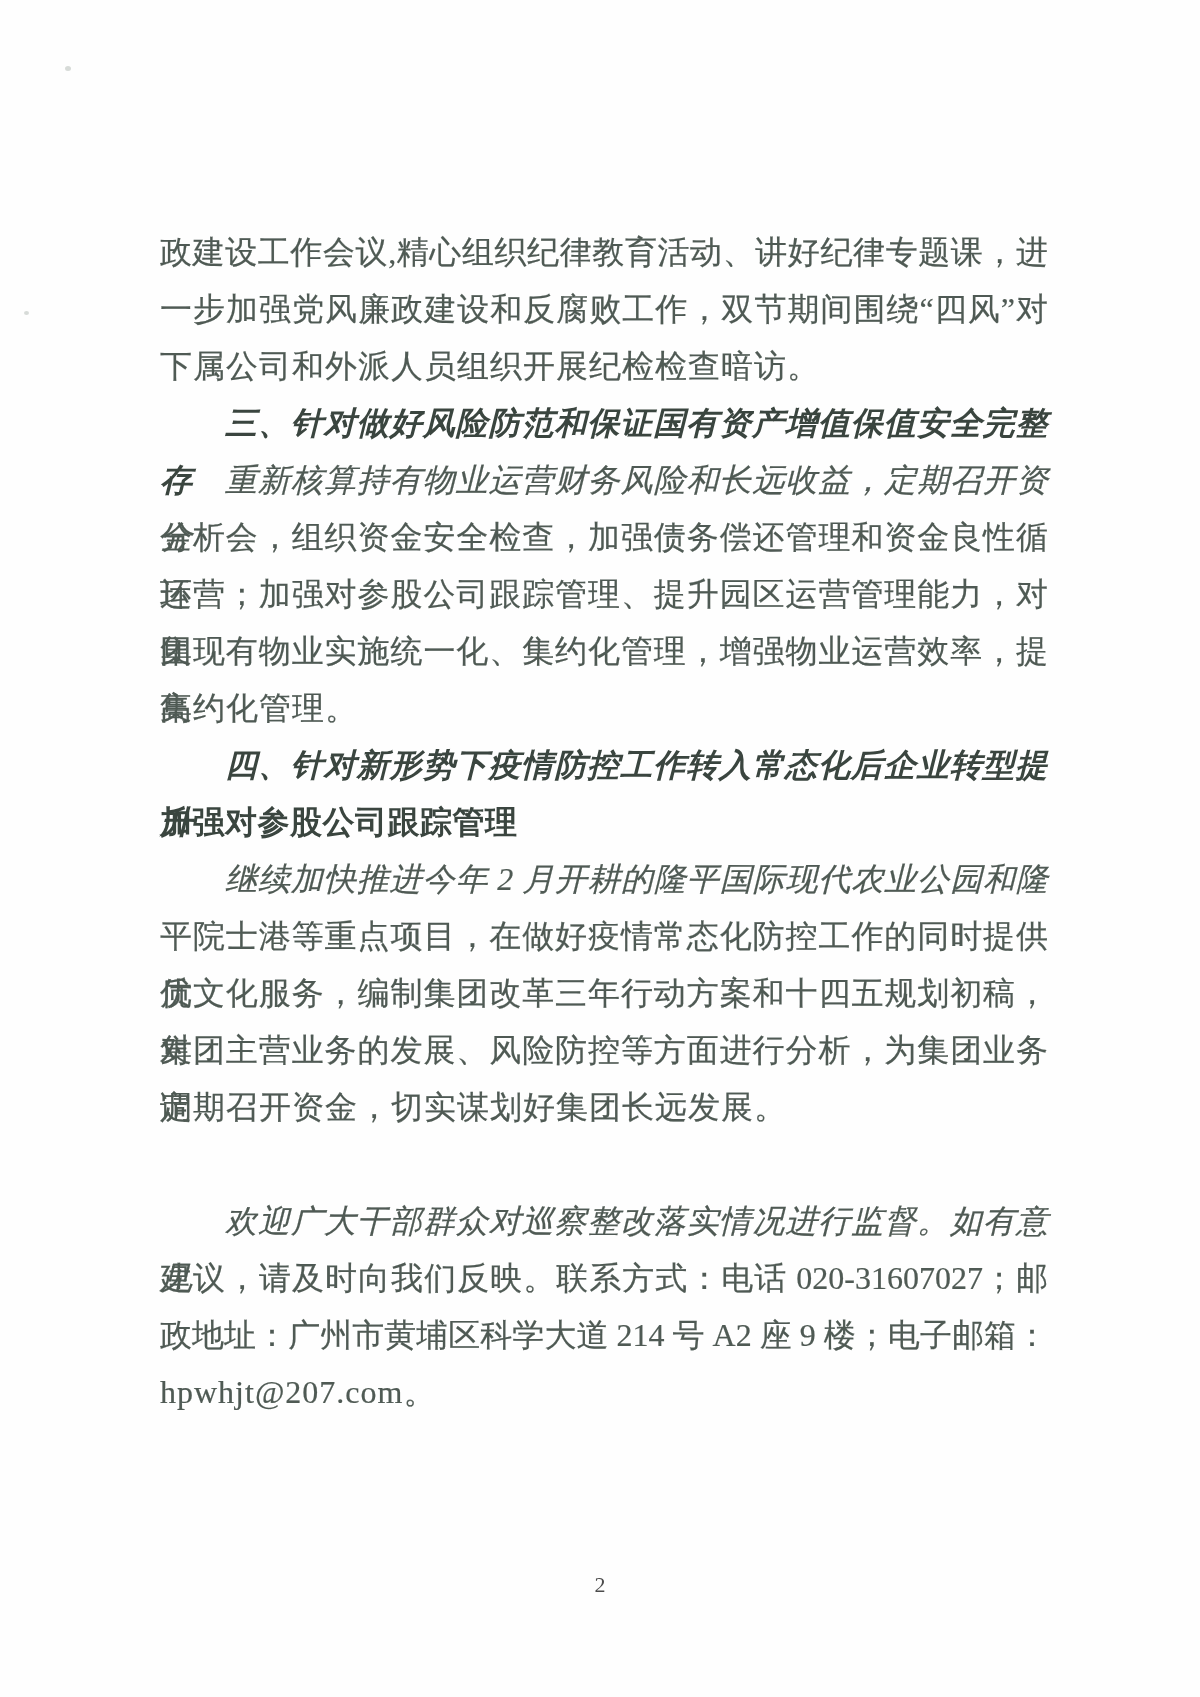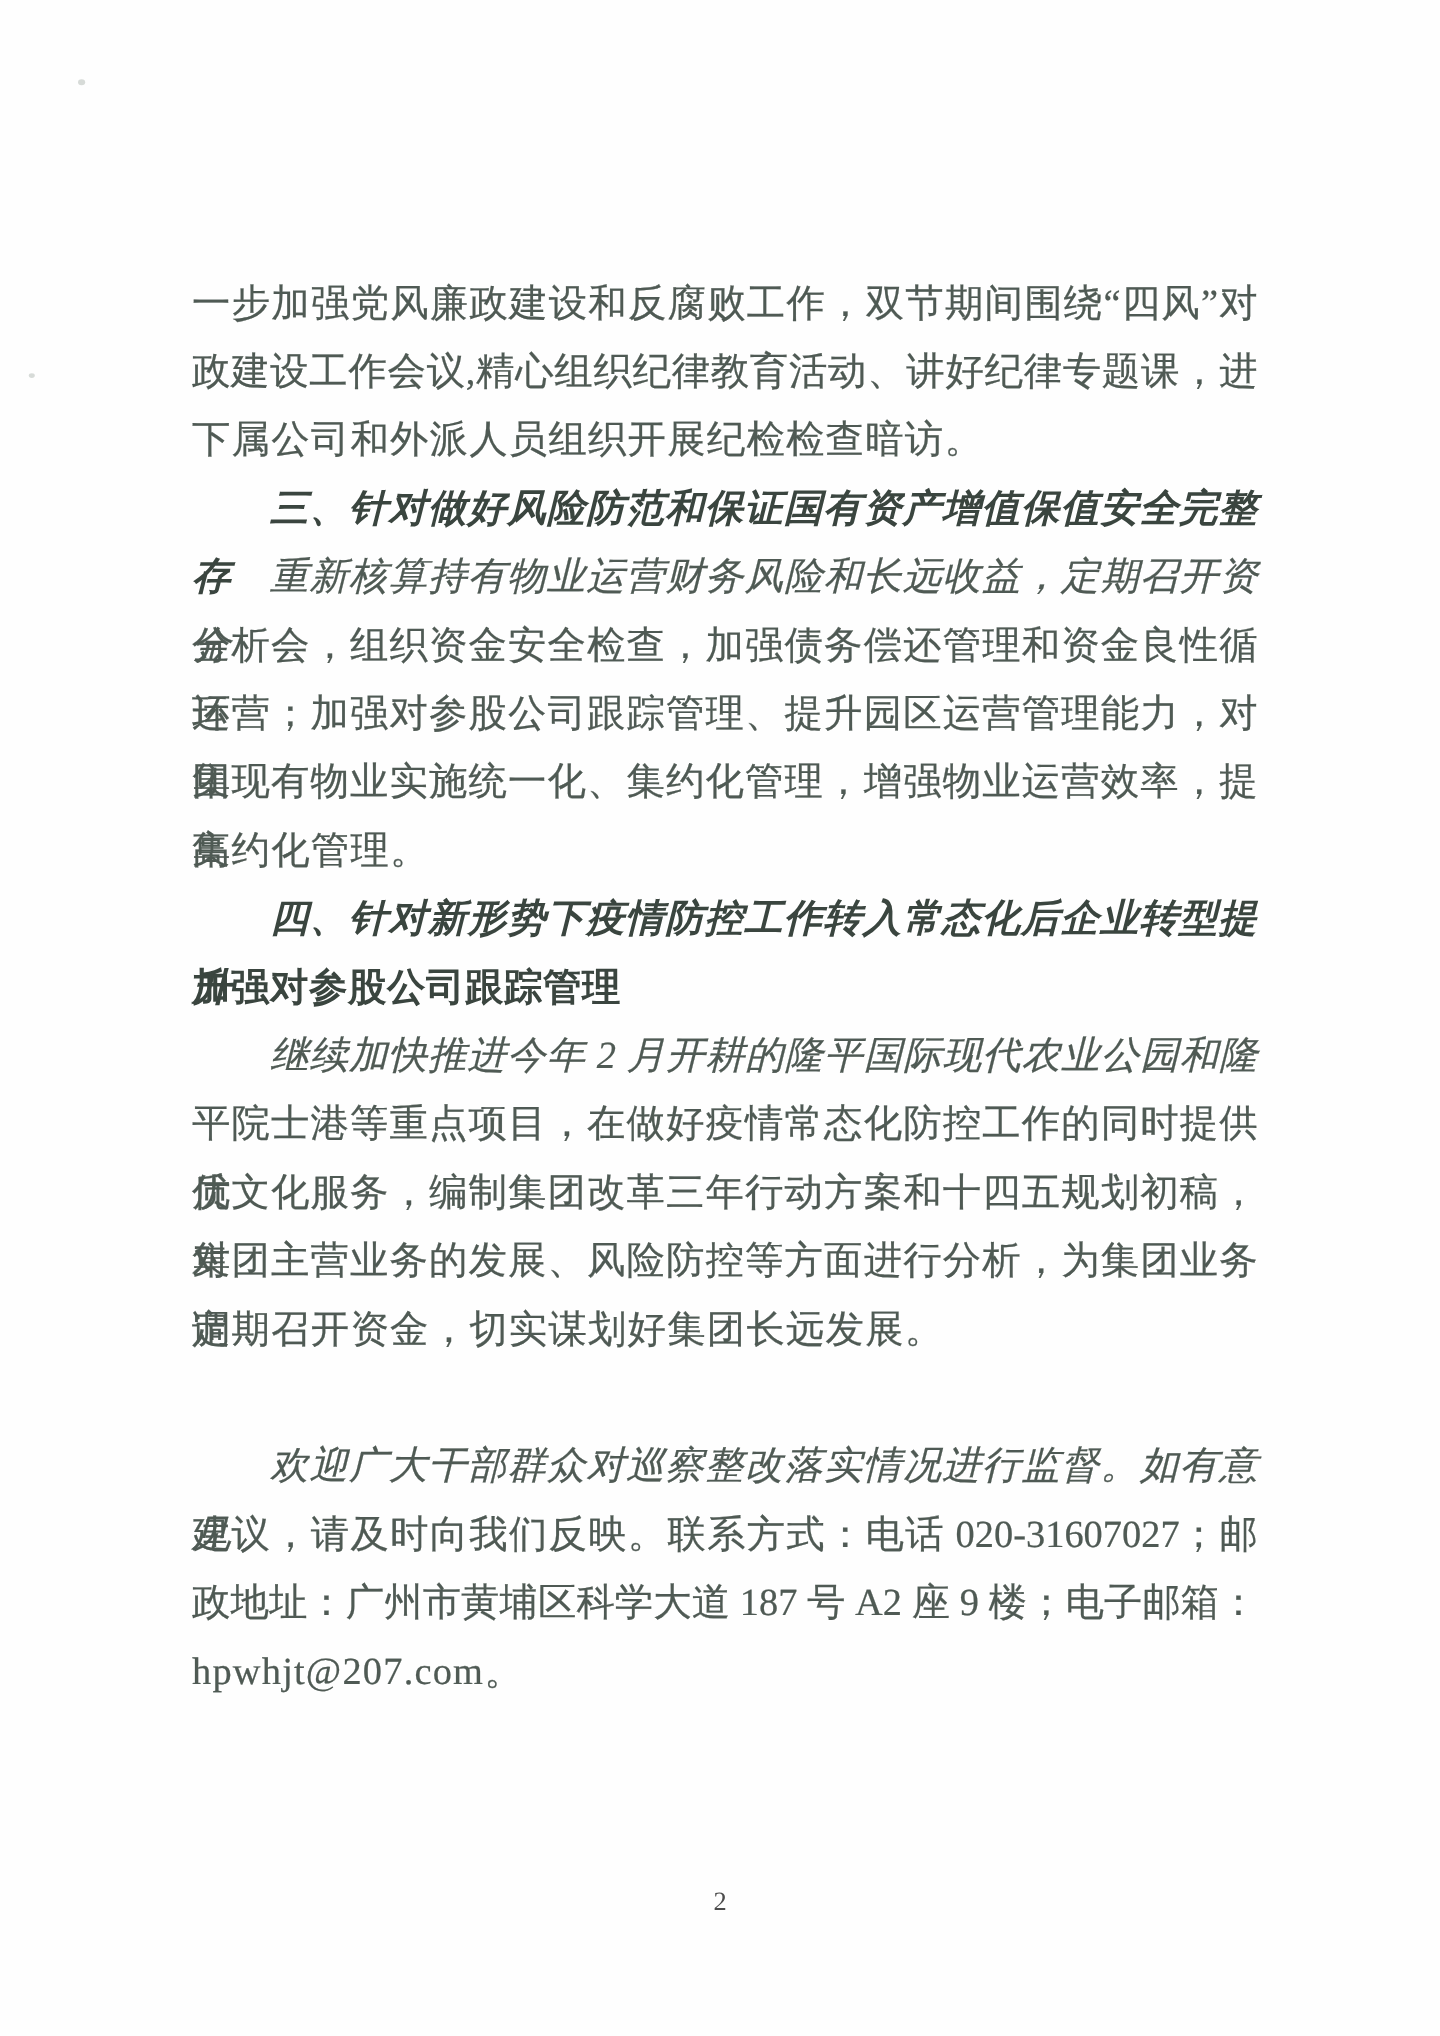--- a/index.html
+++ b/index.html
@@ -71,37 +71,37 @@
   .speck-2{ left:24px; top:311px; width:5px; height:4px; }
 </style>
 </head>
 <body>
 
 <div class="page">
   <span class="speck speck-1"></span>
   <span class="speck speck-2"></span>
 
   <div class="content">
+      <div class="line justify">政建设工作会议,精心组织纪律教育活动、讲好纪律专题课，进</div>
       <div class="line justify">一步加强党风廉政建设和反腐败工作，双节期间围绕“四风”对</div>
-      <div class="line justify">政建设工作会议,精心组织纪律教育活动、讲好纪律专题课，进</div>
       <div class="line">下属公司和外派人员组织开展纪检检查暗访。</div>
       <div class="line heading indent justify">三、针对做好风险防范和保证国有资产增值保值安全完整存</div>
       <div class="line indent justify">重新核算持有物业运营财务风险和长远收益，定期召开资金</div>
       <div class="line justify">分析会，组织资金安全检查，加强债务偿还管理和资金良性循环</div>
       <div class="line justify">运营；加强对参股公司跟踪管理、提升园区运营管理能力，对集</div>
       <div class="line justify">团现有物业实施统一化、集约化管理，增强物业运营效率，提高</div>
       <div class="line">集约化管理。</div>
       <div class="line heading indent justify">四、针对新形势下疫情防控工作转入常态化后企业转型提升</div>
       <div class="line heading">加强对参股公司跟踪管理</div>
       <div class="line indent justify">继续加快推进今年 2 月开耕的隆平国际现代农业公园和隆</div>
       <div class="line justify">平院士港等重点项目，在做好疫情常态化防控工作的同时提供优</div>
       <div class="line justify">质文化服务，编制集团改革三年行动方案和十四五规划初稿，对</div>
       <div class="line justify">集团主营业务的发展、风险防控等方面进行分析，为集团业务调</div>
       <div class="line">定期召开资金，切实谋划好集团长远发展。</div>
       <div class="line blank"></div>
       <div class="line indent justify">欢迎广大干部群众对巡察整改落实情况进行监督。如有意见</div>
       <div class="line justify">建议，请及时向我们反映。联系方式：电话 020-31607027；邮</div>
-      <div class="line justify">政地址：广州市黄埔区科学大道 187 号 A2 座 9 楼；电子邮箱：</div>
+      <div class="line justify">政地址：广州市黄埔区科学大道 214 号 A2 座 9 楼；电子邮箱：</div>
       <div class="line">hpwhjt@207.com。</div>
     </div>
 
   <div class="page-number">2</div>
 </div>
 
 </body></html>

